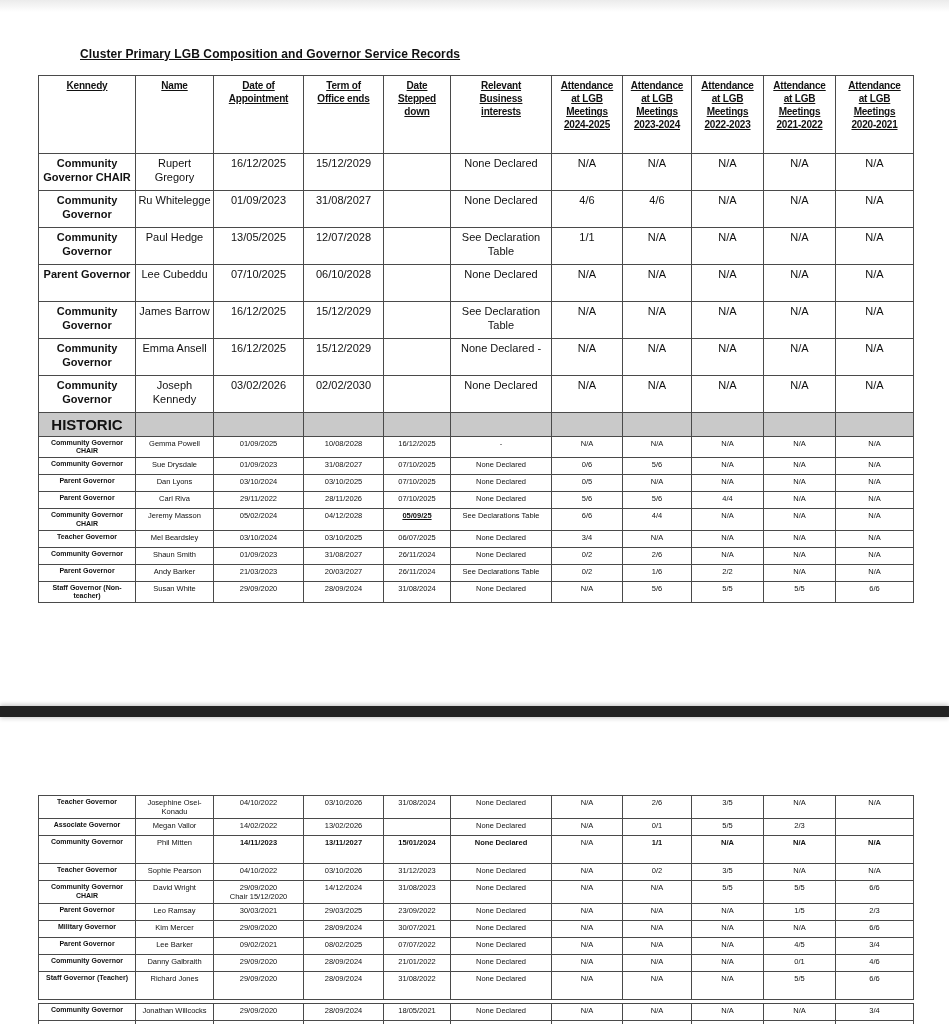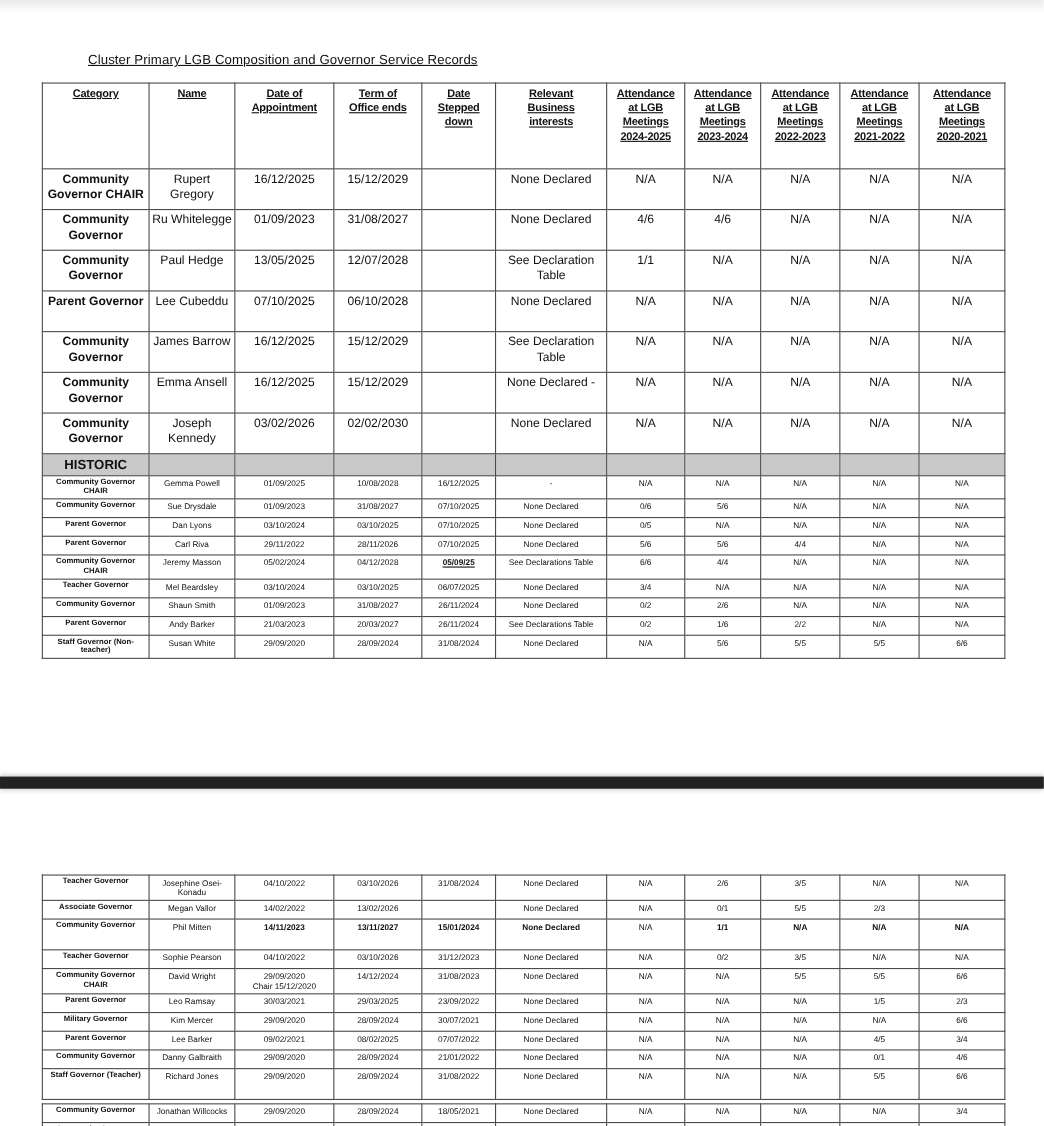--- a/index.html
+++ b/index.html
@@ -5,40 +5,40 @@
   html,body { margin:0; padding:0; }
   body {
     width:949px; height:1024px; position:relative; overflow:hidden;
     background:#ffffff; color:#111;
     font-family:"Liberation Sans", sans-serif;
   }
   .top-shade { position:absolute; top:0; left:0; width:949px; height:12px;
     background:linear-gradient(#ebebeb, #ffffff); }
   .page-title {
     position:absolute; left:80px; top:47px;
-    font-size:12px; font-weight:normal; text-decoration:underline;
+    font-size:12px; font-weight:bold; text-decoration:underline;
     letter-spacing:0.1px;
   }
   table { border-collapse:collapse; table-layout:fixed; position:absolute; left:38px; }
   #tbl1 { top:75px; width:875px; }
   #tbl2 { top:795px; width:875px; }
   th, td { border:1px solid #4a4a4a; overflow:hidden; }
   th {
     font-weight:bold; text-decoration:underline; font-size:10px;
     text-align:center; vertical-align:top; padding:3px 1px 2px 1px;
     white-space:pre-line; line-height:1.3; height:72px; letter-spacing:-0.2px;
   }
   td {
     text-align:center; vertical-align:top; padding:2px 2px 1px 2px;
     white-space:pre-line; line-height:1.3;
   }
   tr.cur td { font-size:11px; height:33px; }
   tr.cur td.cat { font-weight:bold; }
   tr.band td { background:#c9c9c9; height:15px; vertical-align:middle; }
-  tr.band td.cat { font-weight:bold; font-size:12px; text-decoration:none; }
+  tr.band td.cat { font-weight:bold; font-size:15px; text-decoration:none; }
   tr.hist td { font-size:7.5px; height:13px; line-height:1.25; }
   tr.hist td.cat { font-weight:bold; font-size:7px; }
   tr.tall td { height:24px; }
   td.bold { font-weight:bold; }
   td.bold-underline { font-weight:bold; text-decoration:underline; }
   tr.gap td { border-left:none; border-right:none; border-top:none; border-bottom:none; height:3px; padding:0; }
   .page-divider {
     position:absolute; left:0; top:706px; width:949px; height:11px;
     background:#222222;
     box-shadow:0 -2px 4px rgba(0,0,0,0.18), 0 2px 4px rgba(0,0,0,0.14);
@@ -60,21 +60,21 @@
       <col style="width: 67px;">
       <col style="width: 101px;">
       <col style="width: 71px;">
       <col style="width: 69px;">
       <col style="width: 72px;">
       <col style="width: 72px;">
       <col style="width: 78px;">
     </colgroup>
   <thead>
       <tr id="hdr1">
-        <th>Category</th>
+        <th>Kennedy</th>
         <th>Name</th>
         <th>Date of
 Appointment</th>
         <th>Term of
 Office ends</th>
         <th>Date
 Stepped
 down</th>
         <th>Relevant
 Business

